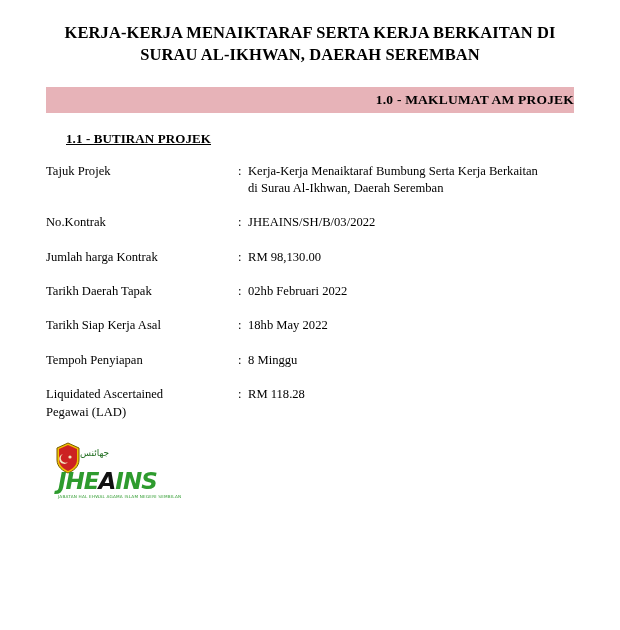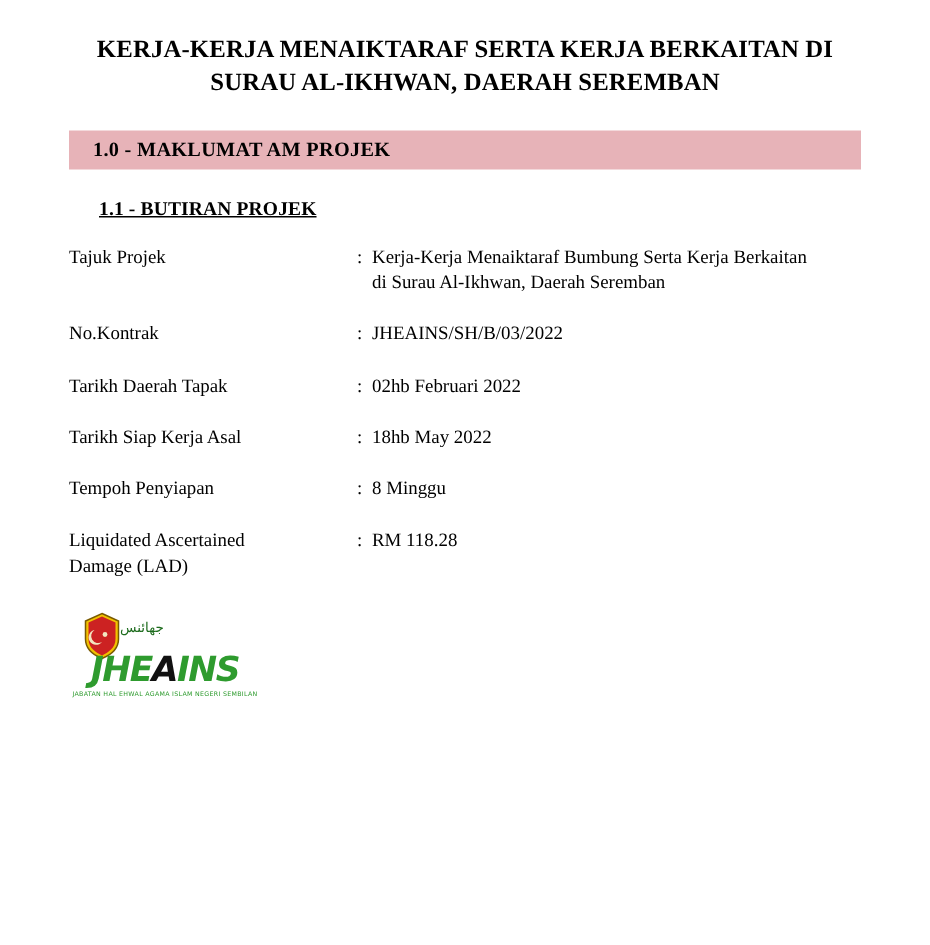--- a/index.html
+++ b/index.html
@@ -28,24 +28,24 @@
     line-height: 1.35;
     letter-spacing: 0.1px;
     margin: 22px 44px 0 44px;
   }
   .doc-title .line {
     display: block;
   }
   .section-banner {
     margin: 20px 46px 0 46px;
     background: #e7b3b8;
-    text-align: left;
+    text-align: right;
     font-weight: bold;
     font-size: 13.5px;
-    padding: 5px 0 5px 16px;
+    padding: 5px 0 5px 0;
     letter-spacing: 0.2px;
   }
   .subsection {
     margin: 18px 0 0 66px;
     font-weight: bold;
     font-size: 13px;
     text-decoration: underline;
     letter-spacing: 0.1px;
   }
   table.fields {
@@ -85,24 +85,23 @@
   }
   .logo-crest {
     position: absolute;
     left: 8px;
     top: 0px;
     width: 28px;
     height: 32px;
   }
   .logo-text {
     position: absolute;
-    left: 0px;
+    left: 12px;
     top: 28px;
     width: 128px;
-    text-align: center;
   }
   .jh-main {
     font-family: "DejaVu Sans", sans-serif;
     font-weight: bold;
     font-style: italic;
     font-size: 23px;
     color: #2e9b2e;
     letter-spacing: -1px;
     line-height: 1;
   }
@@ -154,20 +153,25 @@
           <span class="vline">di Surau Al-Ikhwan, Daerah Seremban</span>
         </td>
       </tr>
 
       <tr>
         <td class="label">No.Kontrak</td>
         <td class="colon">:</td>
         <td class="value">JHEAINS/SH/B/03/2022</td>
       </tr>
 
+      <tr>
+        <td class="label">Jumlah harga Kontrak</td>
+        <td class="colon">:</td>
+        <td class="value">RM 98,130.00</td>
+      </tr>
 
       <tr>
         <td class="label">Tarikh Daerah Tapak</td>
         <td class="colon">:</td>
         <td class="value">02hb Februari 2022</td>
       </tr>
 
       <tr>
         <td class="label">Tarikh Siap Kerja Asal</td>
         <td class="colon">:</td>
@@ -176,21 +180,21 @@
 
       <tr>
         <td class="label">Tempoh Penyiapan</td>
         <td class="colon">:</td>
         <td class="value">8 Minggu</td>
       </tr>
 
       <tr>
         <td class="label">
           <span class="vline">Liquidated Ascertained</span>
-          <span class="vline">Damage (LAD)</span>
+          <span class="vline">Pegawai (LAD)</span>
         </td>
         <td class="colon">:</td>
         <td class="value">RM 118.28</td>
       </tr>
 
 
 
       <tr class="spacer-row">
         <td class="label">
           <div class="logo-wrap">

